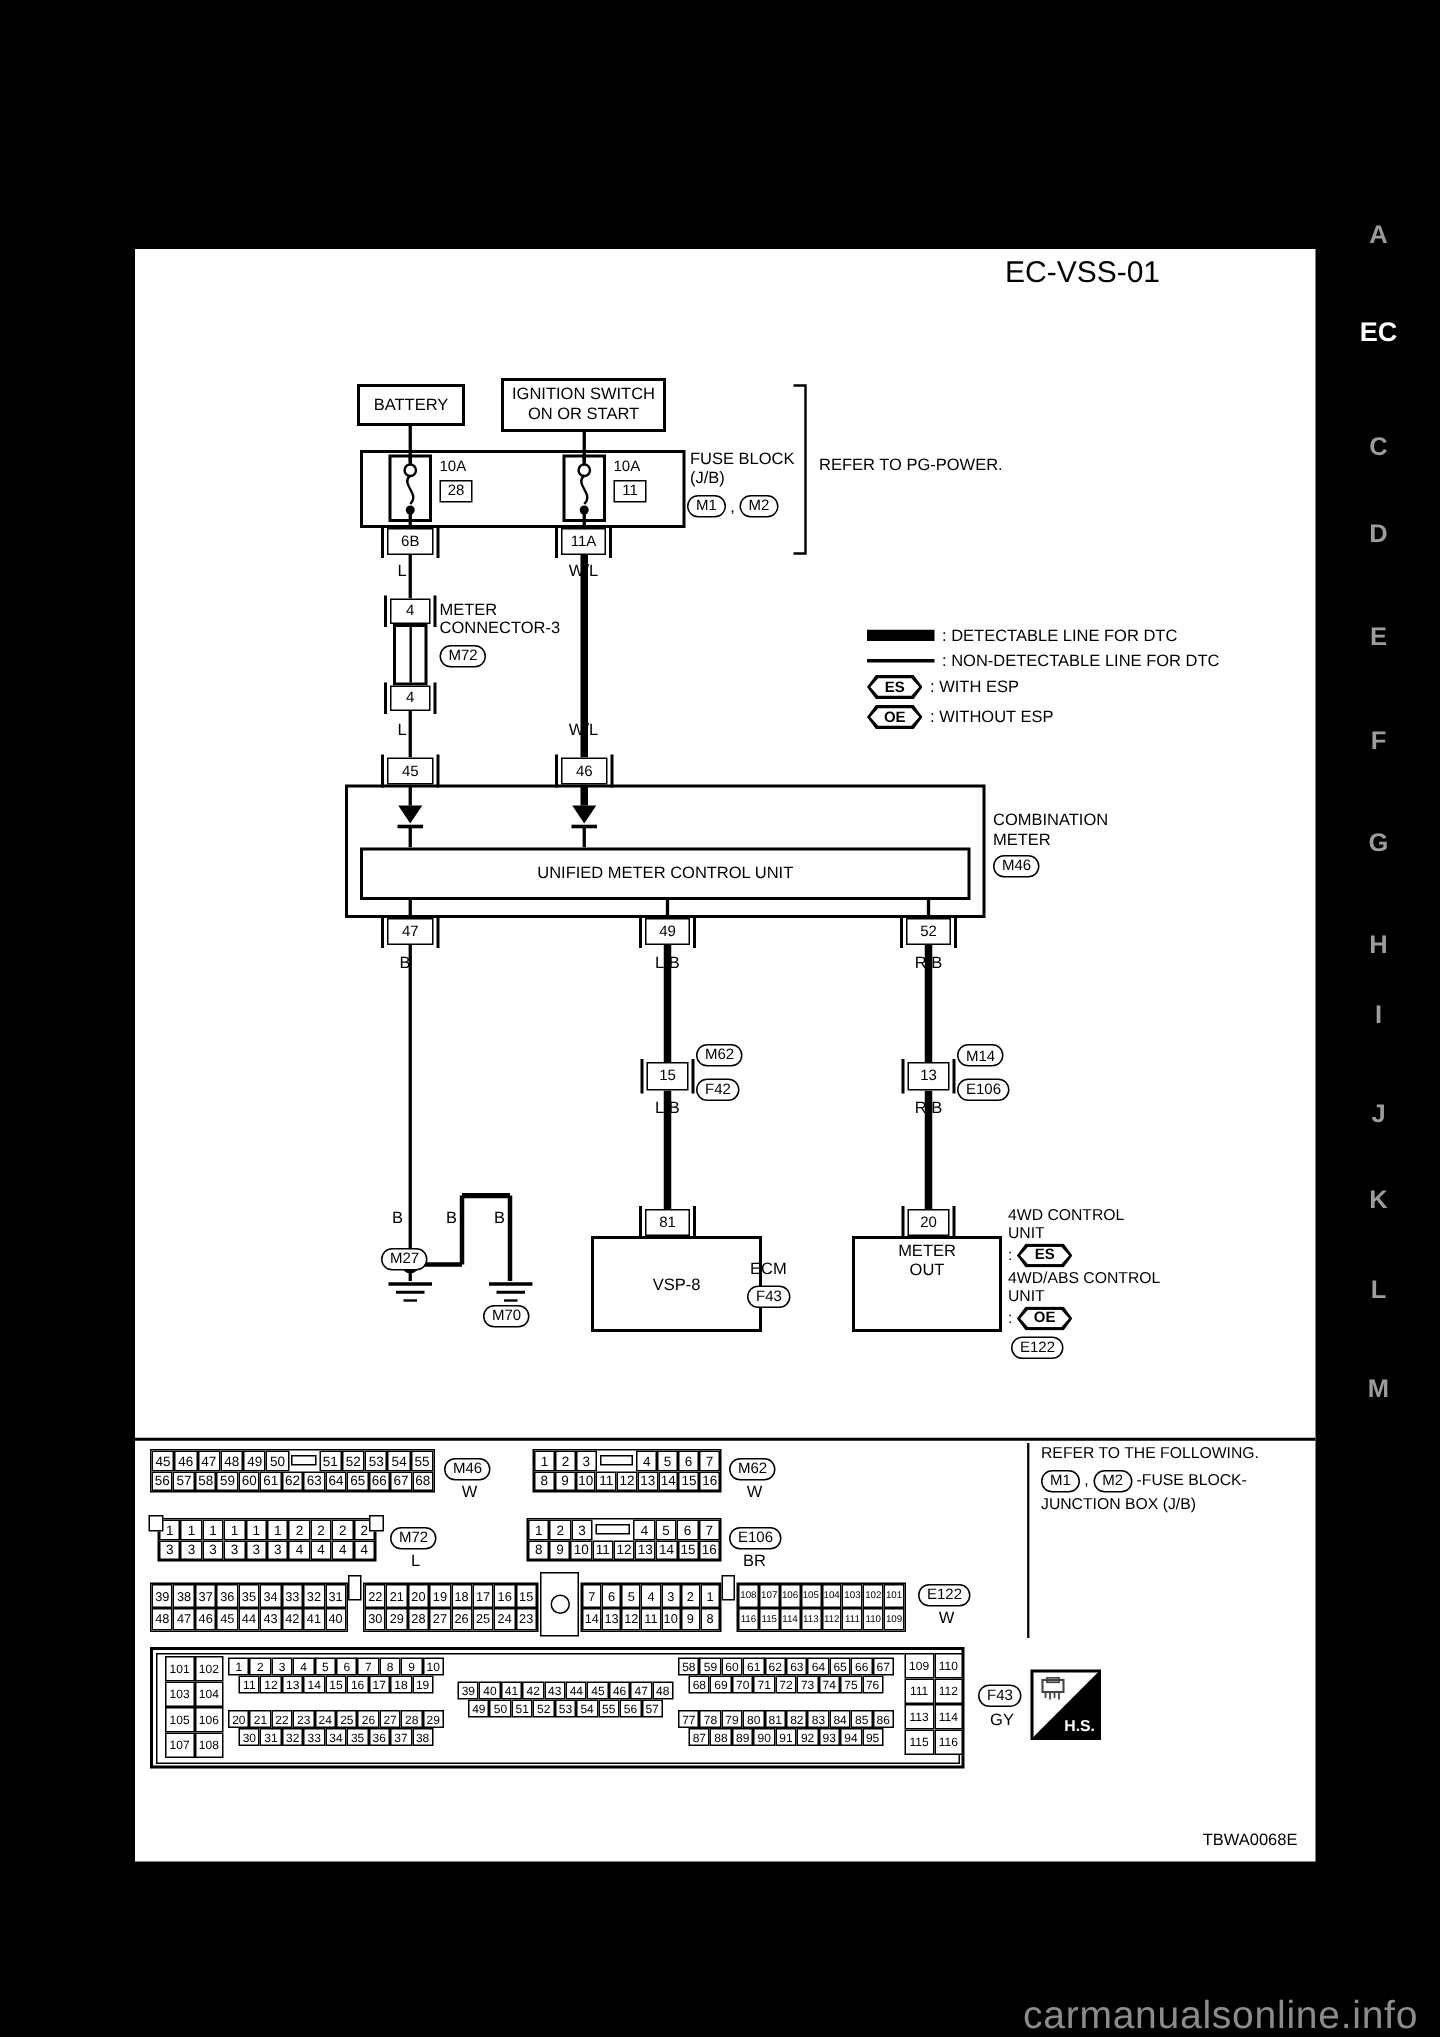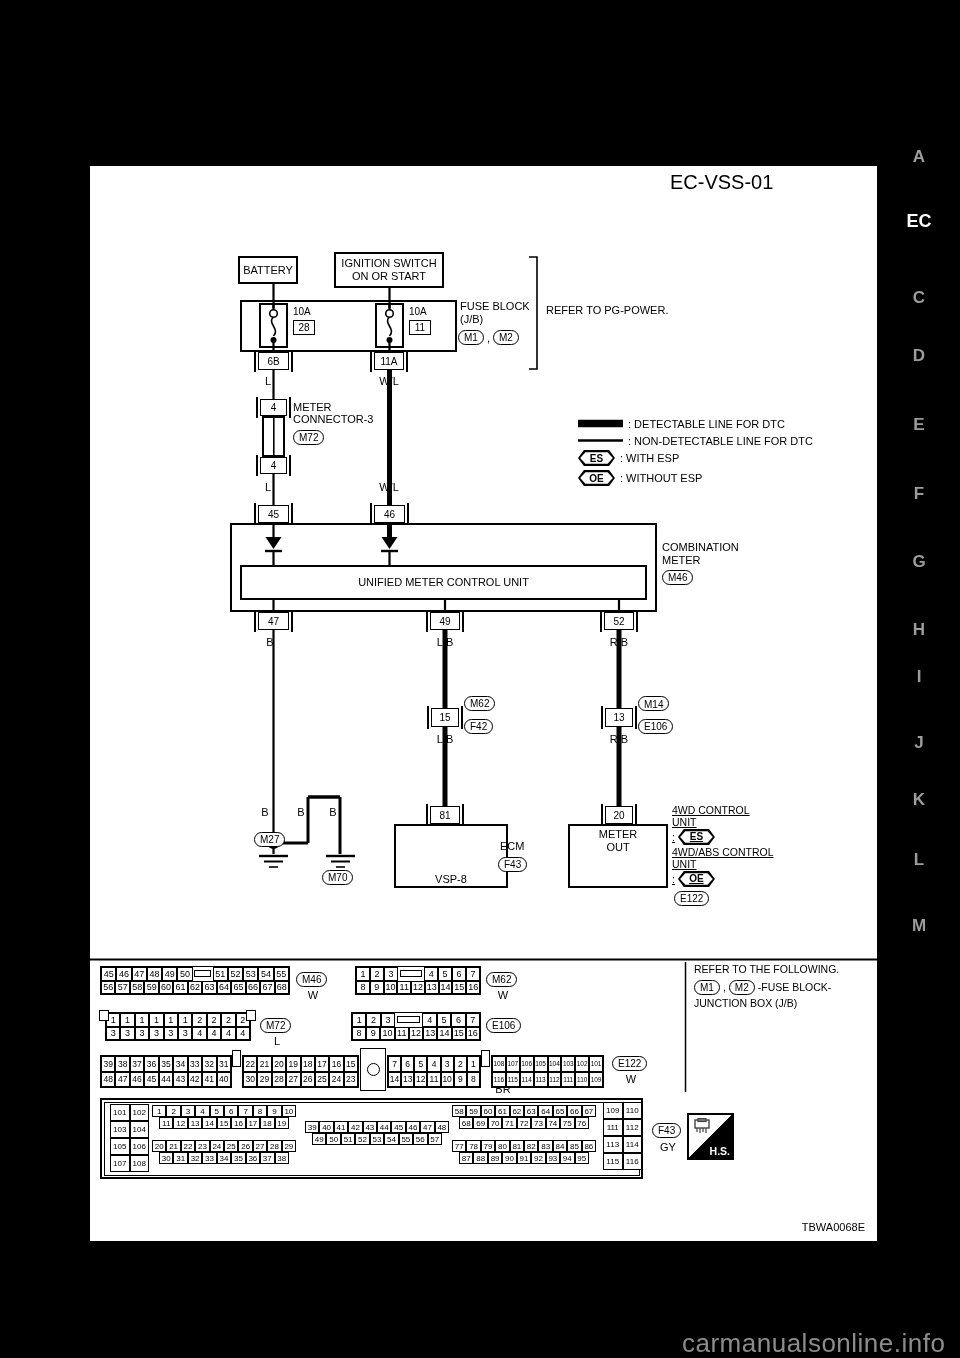--- a/index.html
+++ b/index.html
@@ -49,21 +49,21 @@
        display:flex;align-items:center;justify-content:center;}
   .center-cell i{display:block;width:11px;height:11px;border:1.6px solid #000;border-radius:50%;background:#fff;}
   .tabcell{position:absolute;box-sizing:border-box;border:1.6px solid #000;background:#fff;}
   .f43outer{position:absolute;box-sizing:border-box;border:2px solid #000;background:#fff;}
   .f43outer::before{content:"";position:absolute;inset:1.5px;border:1.5px solid #000;}
   .hsicon{position:absolute;box-sizing:border-box;width:47px;height:47px;border:2px solid #000;background:#fff;overflow:hidden;}
   .hsicon .tri{position:absolute;inset:0;background:linear-gradient(to bottom right,transparent 49.5%,#000 50%);}
   .hsicon .hslabel{position:absolute;right:2px;bottom:1px;color:#fff;font-weight:bold;font-size:10.5px;z-index:2;}
   .hsicon svg{position:absolute;left:3px;top:3px;z-index:1;}
   .flexrow{display:flex;align-items:center;}
-  .sideline{position:absolute;font-size:10.5px;line-height:12px;white-space:nowrap;display:flex;align-items:center;gap:3px;text-decoration:underline;}
+  .sideline{position:absolute;font-size:10.5px;line-height:12px;white-space:nowrap;display:flex;align-items:center;gap:3px;}
   .watermark{position:absolute;left:682px;top:1328px;color:#8c8c8c;font-size:26px;letter-spacing:0.5px;}
 </style>
 </head>
 <body>
 
 <div class="abs whitepage" style="left:90px;top:166px;width:787px;height:1075px;"></div>
 
 <svg class="abs" style="left:0;top:0;" width="960" height="1358" viewBox="0 0 960 1358">
   <g stroke="#000" fill="none" stroke-width="2.2">
     <path d="M273.5,284 V308"></path>
@@ -139,21 +139,21 @@
 <span class="mletter" style="top:415px;">E</span>
 <span class="mletter" style="top:484px;">F</span>
 <span class="mletter" style="top:552px;">G</span>
 <span class="mletter" style="top:620px;">H</span>
 <span class="mletter" style="top:667px;">I</span>
 <span class="mletter" style="top:733px;">J</span>
 <span class="mletter" style="top:790px;">K</span>
 <span class="mletter" style="top:850px;">L</span>
 <span class="mletter" style="top:916px;">M</span>
 
-<div class="box" style="left:238px;top:256px;width:60px;height:28px;">
+<div class="box" style="left:238px;top:256px;width:72px;height:28px;">
   <span>BATTERY</span>
 </div>
 <div class="box" style="left:334px;top:252px;width:110px;height:36px;">
   <span>IGNITION SWITCH</span>
   <span>ON OR START</span>
 </div>
 
 <div class="box" style="left:240px;top:300px;width:217px;height:52px;background:transparent;"></div>
 <div class="box" style="left:259px;top:303px;width:29px;height:45px;background:transparent;"></div>
 <div class="box" style="left:375px;top:303px;width:29px;height:45px;background:transparent;"></div>
@@ -270,21 +270,21 @@
 <span class="oval abs" style="left:254px;top:832px;">
     <span>M27</span>
   </span>
 <span class="oval abs" style="left:322px;top:870px;">
     <span>M70</span>
   </span>
 
 <div class="term" style="left:430px;top:806px;width:30px;height:18px;">
   <span>81</span>
 </div>
-<div class="box" style="left:394px;top:824px;width:114px;height:64px;justify-content:flex-end;">
+<div class="box" style="left:394px;top:824px;width:114px;height:64px;justify-content:center;">
   <span style="margin-top:2px;">VSP-8</span>
 </div>
 <div class="lbl" style="left:500px;top:840px;">ECM</div>
 <span class="oval abs" style="left:498px;top:857px;">
     <span>F43</span>
   </span>
 
 <div class="term" style="left:605px;top:806px;width:28px;height:18px;">
   <span>20</span>
 </div>
@@ -434,21 +434,21 @@
       <span class="pincell">12</span>
       <span class="pincell">13</span>
       <span class="pincell">14</span>
       <span class="pincell">15</span>
       <span class="pincell">16</span>
     </div>
   </div>
 <span class="oval abs" style="left:486px;top:1018px;">
     <span>E106</span>
   </span>
-<div class="lbl ctr" style="left:486px;top:1083px;width:34px;">BR</div>
+<div class="lbl ctr" style="left:486px;top:1035px;width:34px;">BR</div>
 
 <div class="pingrid g-e122" style="left:100px;top:1055px;width:132px;">
     <div class="pinrow">
       <span class="pincell">39</span>
       <span class="pincell">38</span>
       <span class="pincell">37</span>
       <span class="pincell">36</span>
       <span class="pincell">35</span>
       <span class="pincell">34</span>
       <span class="pincell">33</span>

